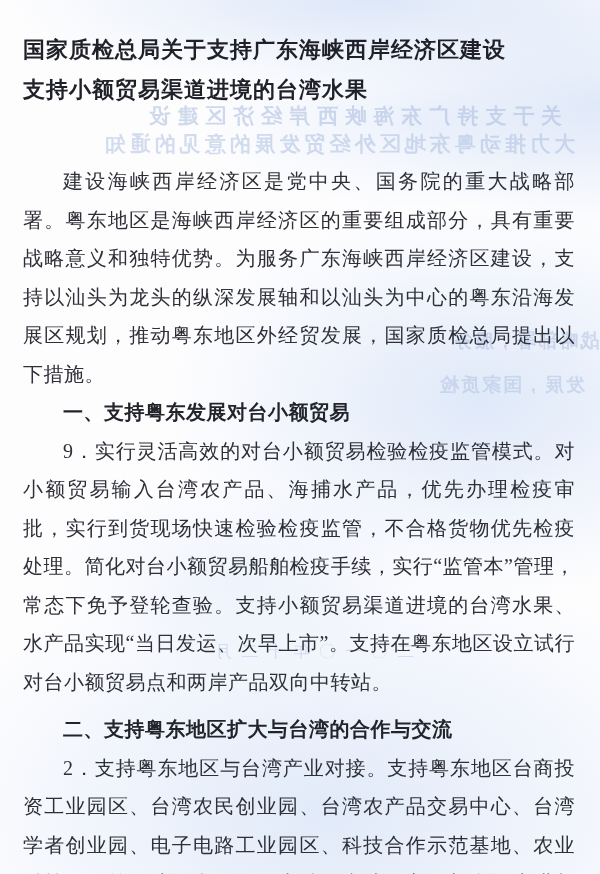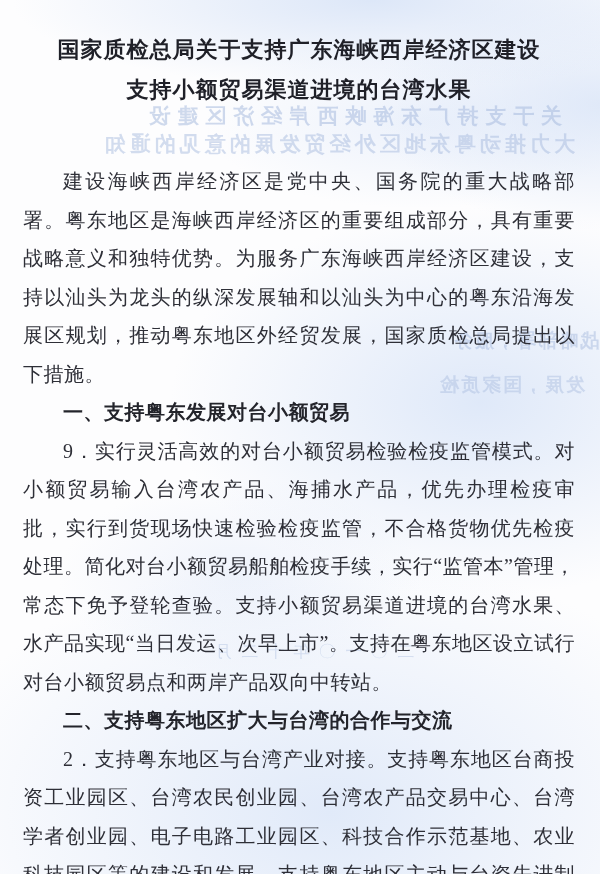--- a/index.html
+++ b/index.html
@@ -32,21 +32,21 @@
   .g-frag1{top:328px;left:452px;font-size:19px;letter-spacing:2px;opacity:.5;}
   .g-frag2{top:372px;left:438px;font-size:19px;letter-spacing:2px;opacity:.45;}
   .g-date {top:640px;left:206px;font-size:17px;letter-spacing:9px;opacity:.4;font-weight:400;}
   
   .content{
     position:absolute;left:23px;top:30px;width:552px;
     color:var(--ink-text,#2e2f37);
   }
   .doc-title{
     margin:0 0 52px 0;
-    text-align:center;
+    text-align:left;
     font-weight:700;
     font-size:22px;
     line-height:40px;
     letter-spacing:1px;
     color:#1f2028;
   }
   .doc-title .tl{display:block;}
   .para{
     margin:0;
     font-size:20px;
@@ -58,21 +58,21 @@
   .heading{
     margin:0;
     font-size:20px;
     line-height:38.5px;
     font-weight:700;
     text-indent:2em;
     letter-spacing:.5px;
     font-family:Liberation Sans, sans-serif;
     color:#23242b;
   }
-  .heading.h2{}
+  .heading.h2{margin-top:9px;}
 </style>
 </head>
 <body>
 
 <div class="page">
 
   <div class="ghost g-title1">关于支持广东海峡西岸经济区建设</div>
   <div class="ghost g-title2">大力推动粤东地区外经贸发展的意见的通知</div>
   <div class="ghost g-frag1">战略部署，服务</div>
   <div class="ghost g-frag2">发展，国家质检</div>

